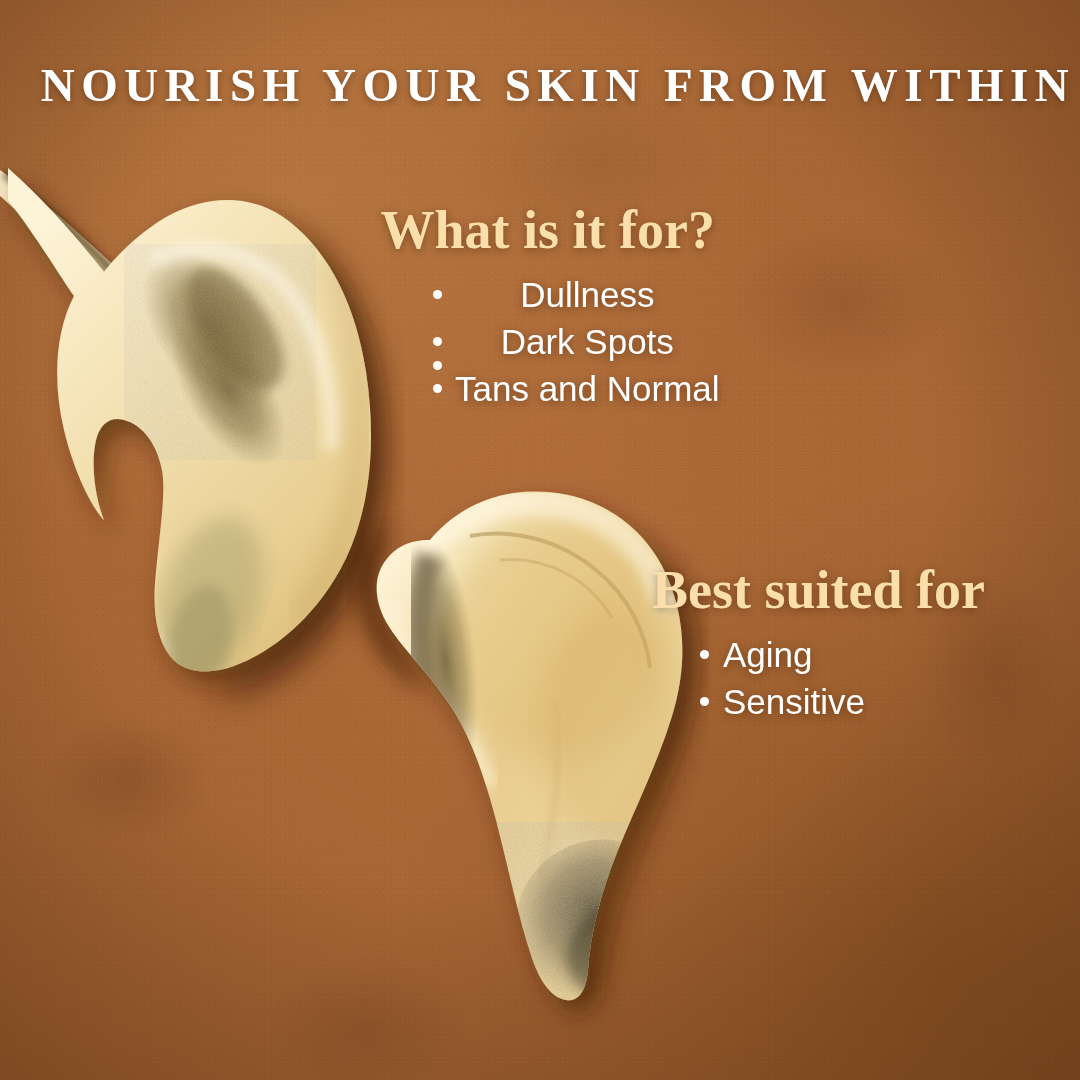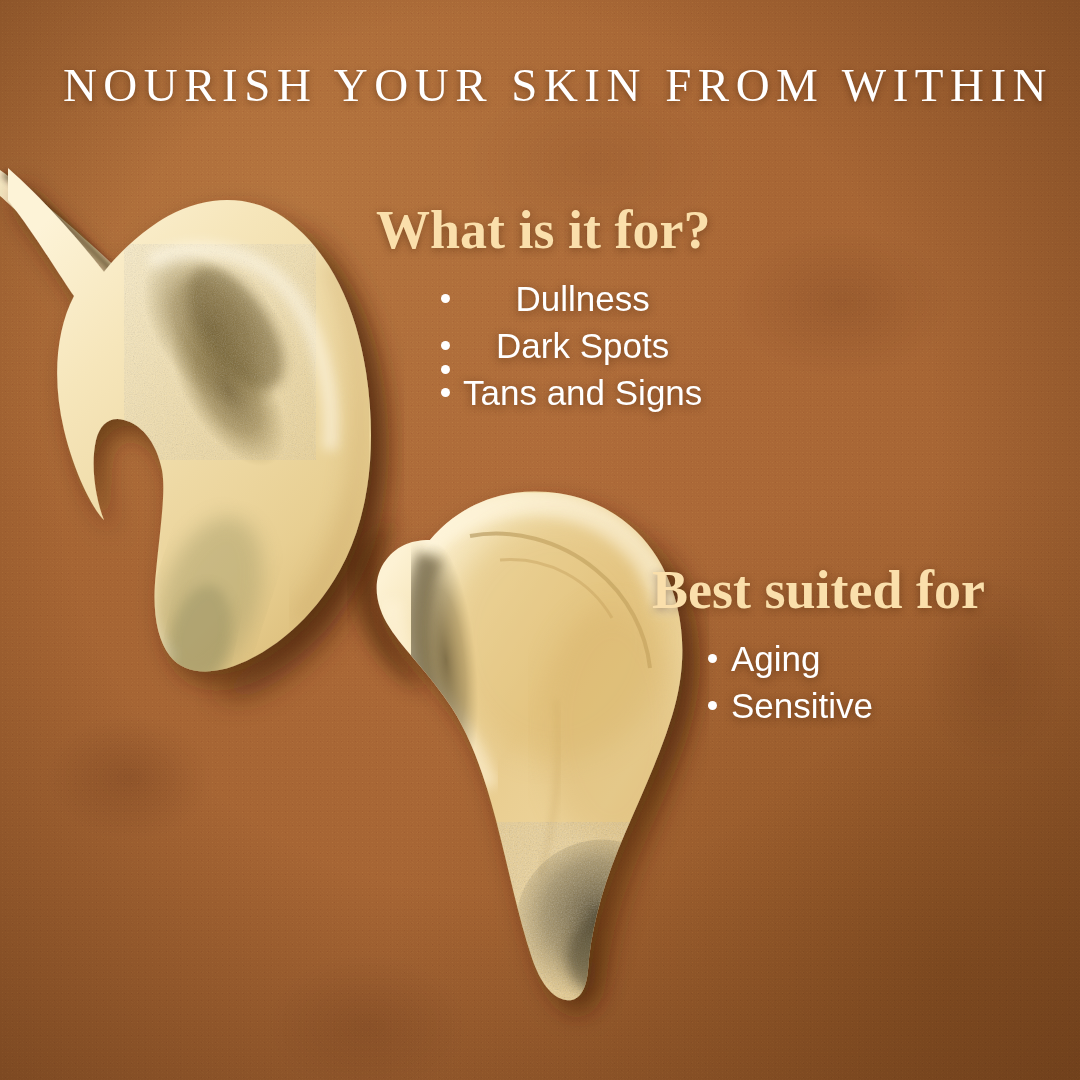--- a/index.html
+++ b/index.html
@@ -62,21 +62,21 @@
   
   .headline {
     position: absolute;
     left: 0;
     right: 0;
     top: 62px;
     text-align: center;
     color: #ffffff;
     font-family: "Liberation Serif", serif;
     font-size: 47px;
-    font-weight: 400;
+    font-weight: 700;
     letter-spacing: 6.5px;
     line-height: 1;
     white-space: nowrap;
     text-shadow: 0 2px 7px rgba(60,26,6,.45);
     padding-left: 36px;
   }
 
   
   .block { position: absolute; }
   .block-left  { left: 368px; top: 202px; text-align: center; }
@@ -88,21 +88,21 @@
     font-size: 54px;
     line-height: 1.05;
     color: #fadfab;
     margin: 0 0 12px 0;
     white-space: nowrap;
     text-shadow: 0 2px 9px rgba(60,26,6,.42);
   }
 
   ul.bullets {
     list-style: none;
-    margin: 16px;
+    margin: 8px;
     padding: 0;
   }
   ul.bullets li {
     position: relative;
     color: #ffffff;
     font-family: "Liberation Sans", sans-serif;
     font-size: 35px;
     font-weight: 400;
     line-height: 47px;
     white-space: nowrap;
@@ -311,21 +311,21 @@
       </li>
       <li>
         <span class="dot"></span>
         <span>Dark Spots</span>
       </li>
       <li>
         <span class="dot"></span>
       </li>
       <li>
         <span class="dot"></span>
-        <span>Tans and Signs</span>
+        <span>Tans and Normal</span>
       </li>
     </ul>
   </div>
 
   <div class="block block-right">
     <h2 class="block-title">Best suited for</h2>
     <ul class="bullets">
       <li>
         <span class="dot"></span>
         <span>Aging</span>

